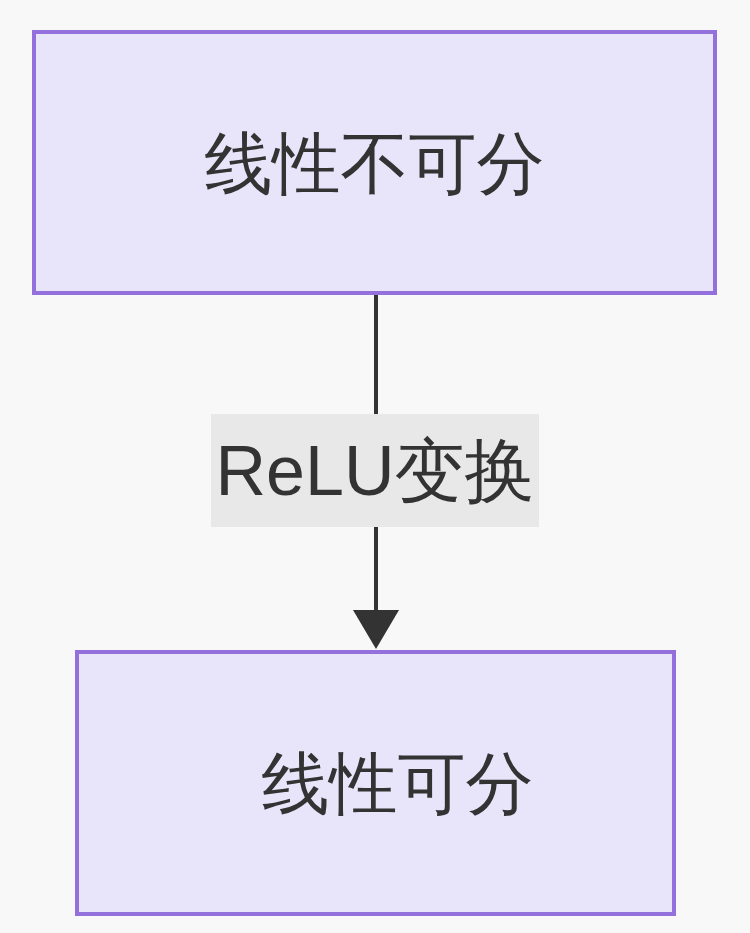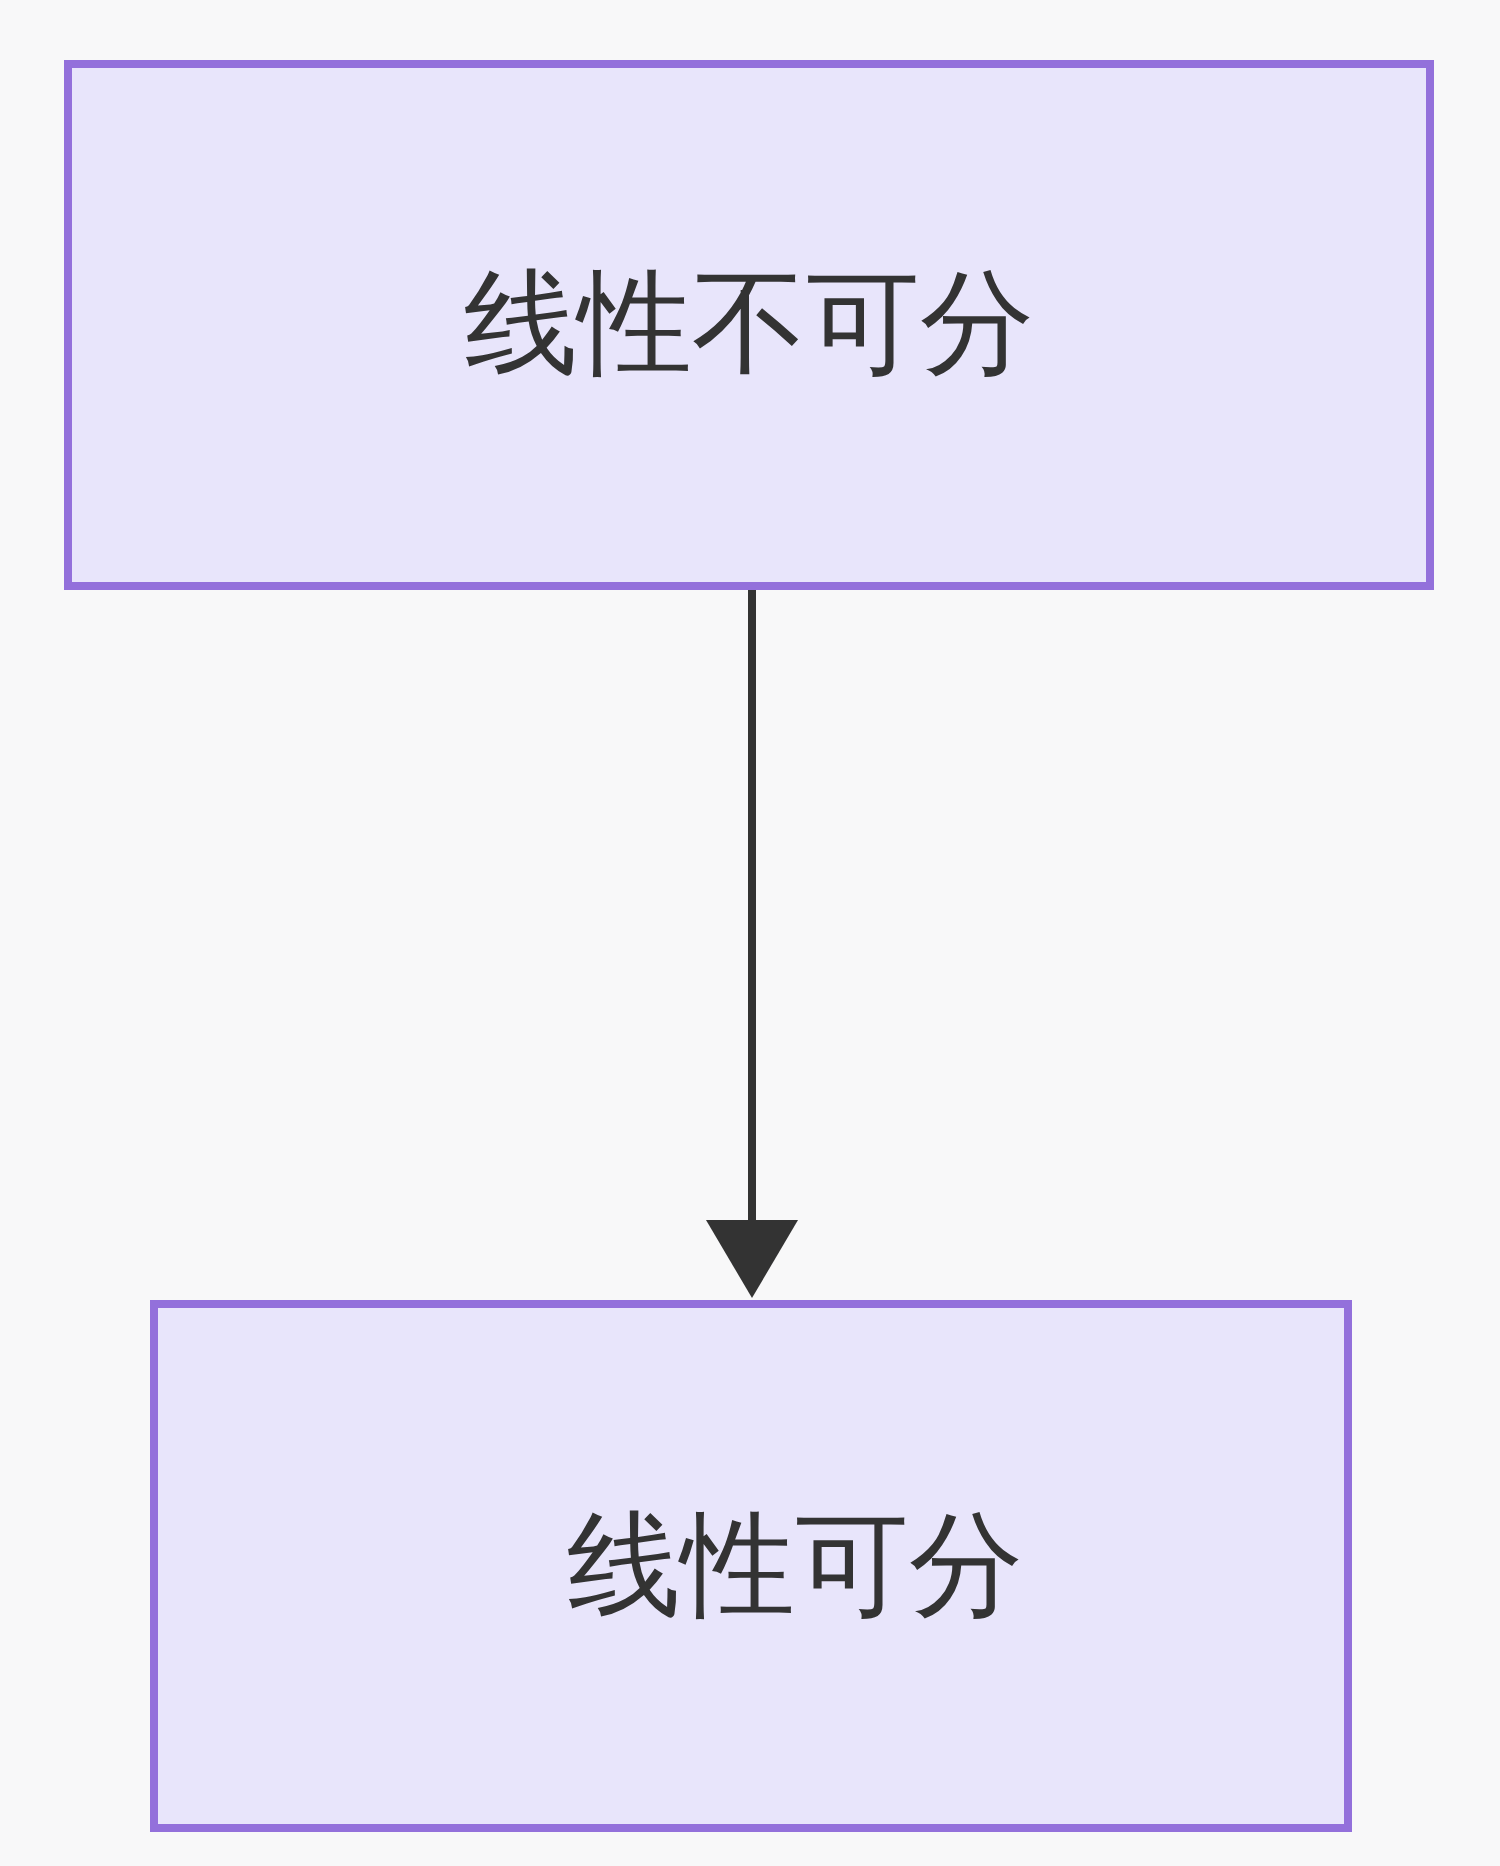--- a/index.html
+++ b/index.html
@@ -22,21 +22,21 @@
     position: absolute;
     box-sizing: border-box;
     background: #e8e5fb;
     border: 4px solid #9370db;
     display: flex;
     align-items: center;
     justify-content: center;
   }
   .node-label {
     color: #333333;
-    font-size: 57px;
+    font-size: 68px;
     line-height: 1;
     letter-spacing: 0px;
     white-space: nowrap;
     text-align: center;
   }
   #node-top {
     left: 32px;
     top: 30px;
     width: 685px;
     height: 265px;
@@ -81,18 +81,21 @@
 
   <div class="node" id="node-top">
     <span class="node-label">线性不可分</span>
   </div>
 
   <svg id="edge-svg" viewBox="0 0 750 933" xmlns="http://www.w3.org/2000/svg">
     <line x1="376" y1="295" x2="376" y2="614" stroke="#333333" stroke-width="4"></line>
     <polygon points="353,610 399,610 376,649" fill="#333333"></polygon>
   </svg>
 
+  <div id="edge-label">
+    <span class="edge-label-text">ReLU变换</span>
+  </div>
 
   <div class="node" id="node-bottom">
     <span class="node-label">线性可分</span>
   </div>
 
 </div>
 
 </body></html>

